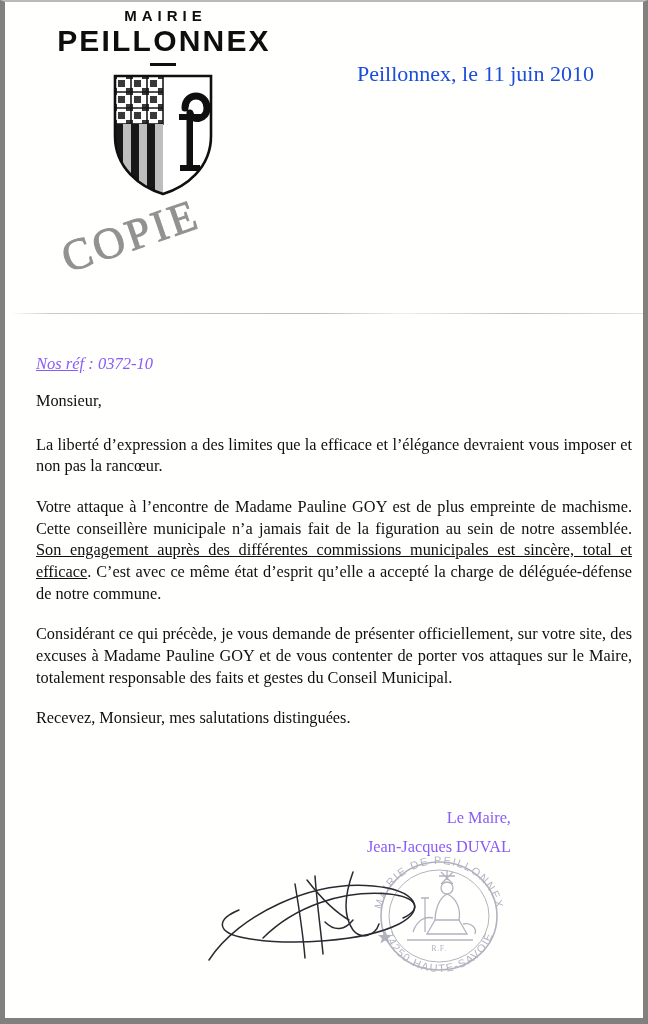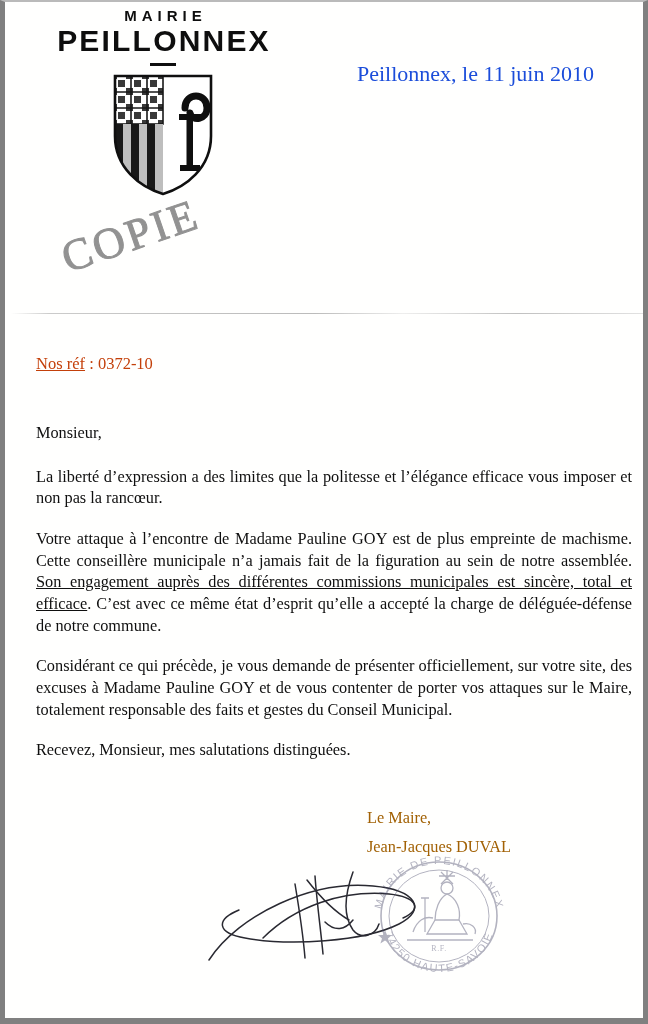--- a/index.html
+++ b/index.html
@@ -130,46 +130,48 @@
         rgba(150,150,150,0.6) 80%,
         rgba(170,170,170,0.35) 100%);
   }
 
   
   #ref-line {
     position: absolute;
     left: 31px;
     top: 352px;
     font-size: 16.5px;
-    color: #c2410c;
+    color: #8b5cf6;
+    font-style: italic;
   }
   .u { text-decoration: underline; }
 
   #body {
     position: absolute;
     left: 31px;
-    top: 420px;
+    top: 388px;
     width: 596px;
     font-size: 16.3px;
     color: #111;
     line-height: 1.33;
     text-align: justify;
   }
   #body p { margin: 0 0 19px 0; }
   #salutation { margin-bottom: 22px !important; }
   #closing { margin-bottom: 0 !important; }
 
   
   #signature-block {
     position: absolute;
     left: 362px;
     top: 805px;
     font-size: 16.3px;
-    color: #a16207;
+    color: #8b5cf6;
     line-height: 1.3;
+    text-align: right;
   }
   #sig-title { white-space: nowrap; }
   #sig-name { white-space: nowrap; margin-top: 8px; }
 
   #signature-mark {
     position: absolute;
     left: 198px;
     top: 852px;
     width: 240px;
     height: 120px;
@@ -264,21 +266,21 @@
   <div id="copie-stamp">COPIE</div>
 
   <div id="scan-line"></div>
 
   <div id="ref-line">
     <span class="u">Nos réf</span><span> :  </span><span>0372-10</span>
   </div>
 
   <div id="body">
     <p id="salutation">Monsieur,</p>
-    <p>La liberté d’expression a des limites que la politesse et l’élégance efficace vous imposer et non pas la rancœur.</p>
+    <p>La liberté d’expression a des limites que la efficace et l’élégance devraient vous imposer et non pas la rancœur.</p>
     <p><span>Votre attaque à l’encontre de Madame Pauline GOY est de plus empreinte de machisme. Cette conseillère municipale n’a jamais fait de la figuration au sein de notre assemblée. </span><span class="u">Son engagement auprès des différentes commissions municipales est sincère, total et efficace</span><span>. C’est avec ce même état d’esprit qu’elle a accepté la charge de déléguée-défense de notre commune.</span></p>
     <p>Considérant ce qui précède, je vous demande de présenter officiellement, sur votre site, des excuses à Madame Pauline GOY et de vous contenter de porter vos attaques sur le Maire, totalement responsable des faits et gestes du Conseil Municipal.</p>
     <p id="closing">Recevez, Monsieur, mes salutations distinguées.</p>
   </div>
 
   <div id="signature-block">
     <div id="sig-title">Le Maire,</div>
     <div id="sig-name">Jean-Jacques DUVAL</div>
   </div>
 

